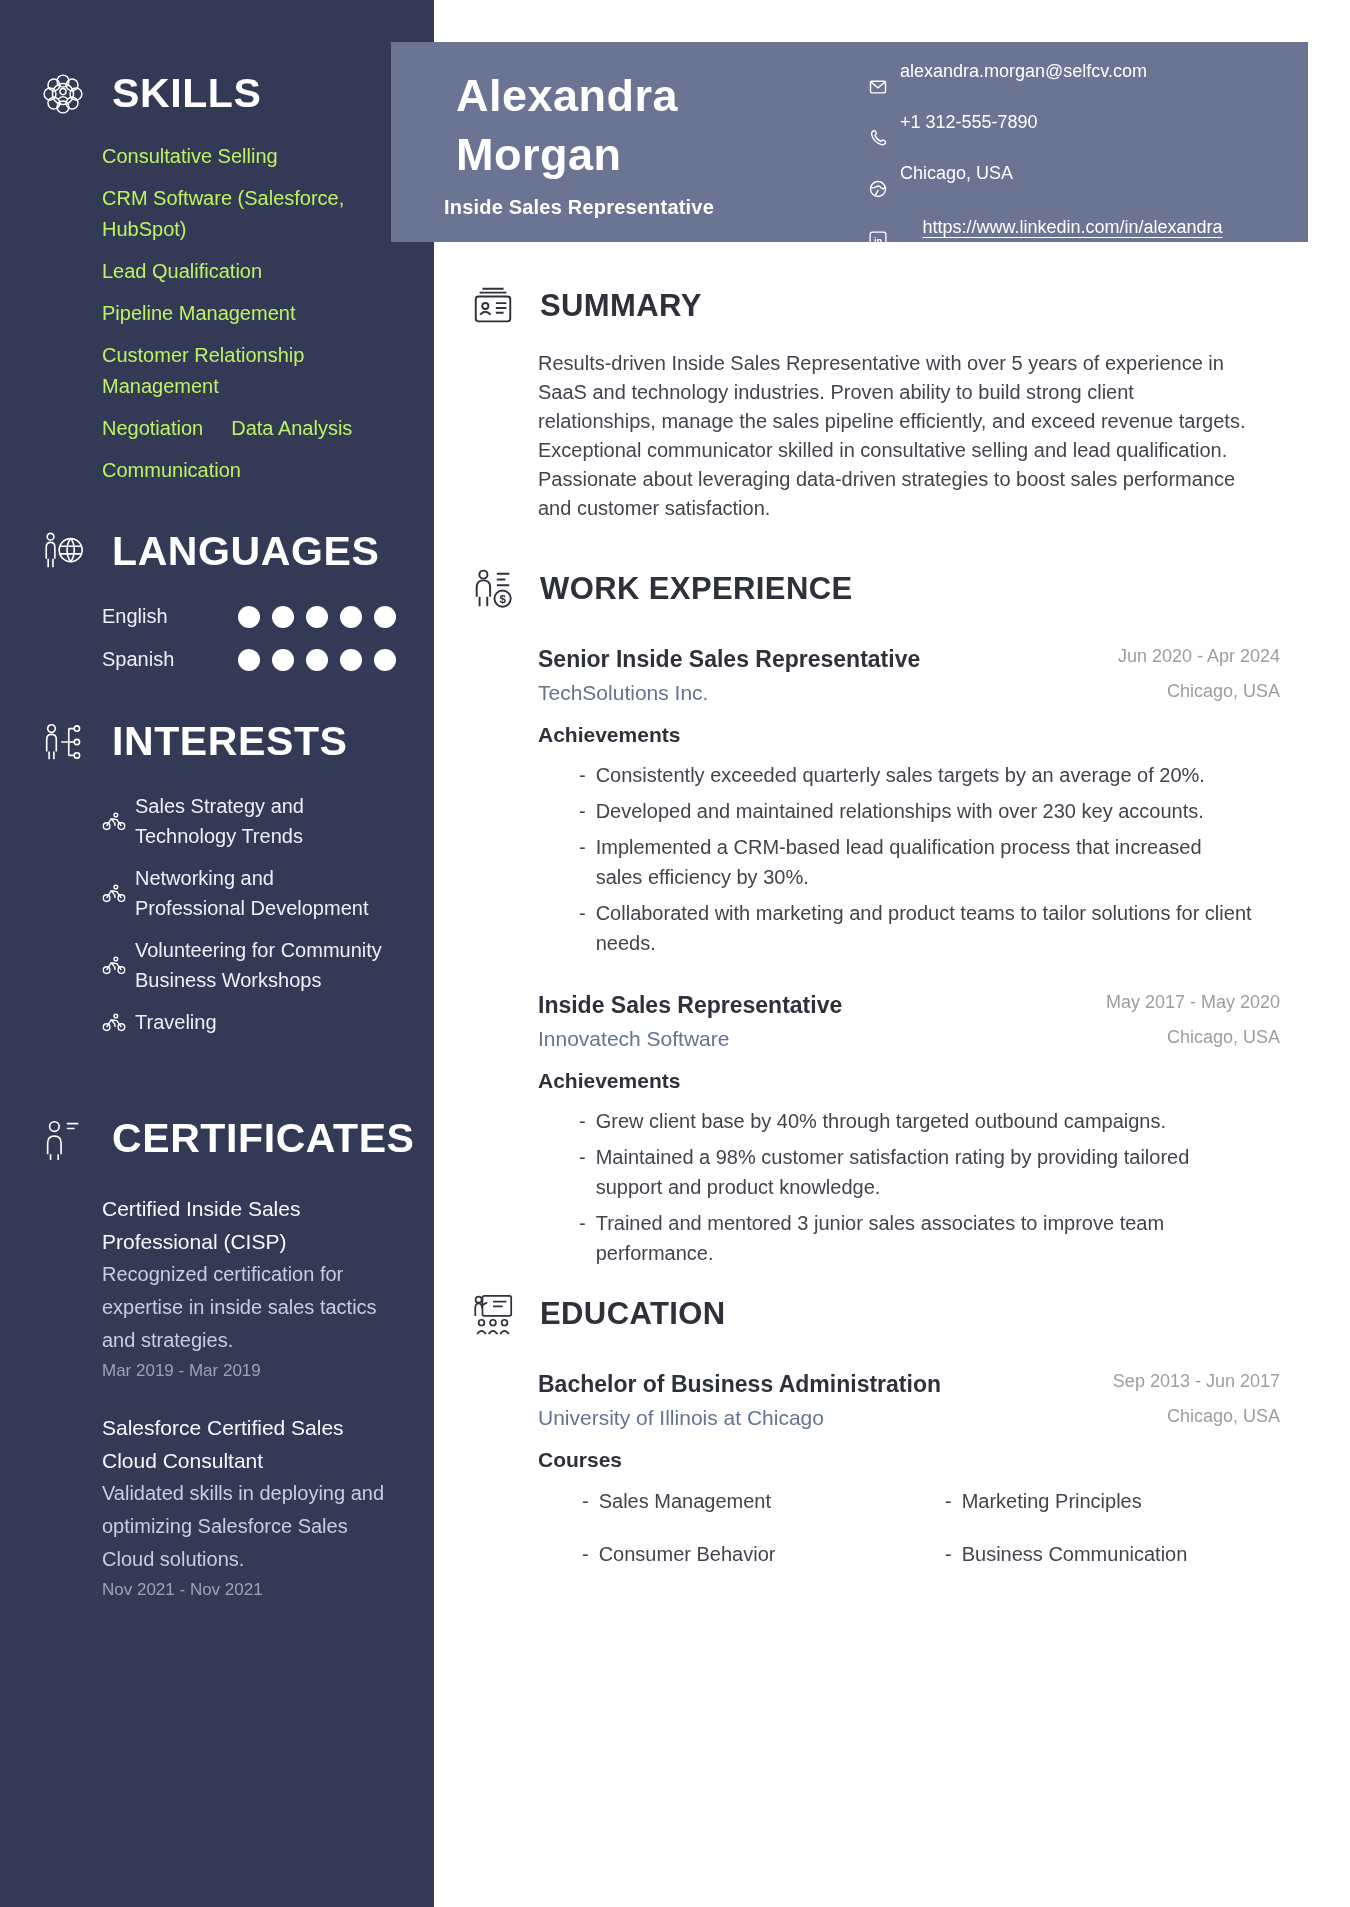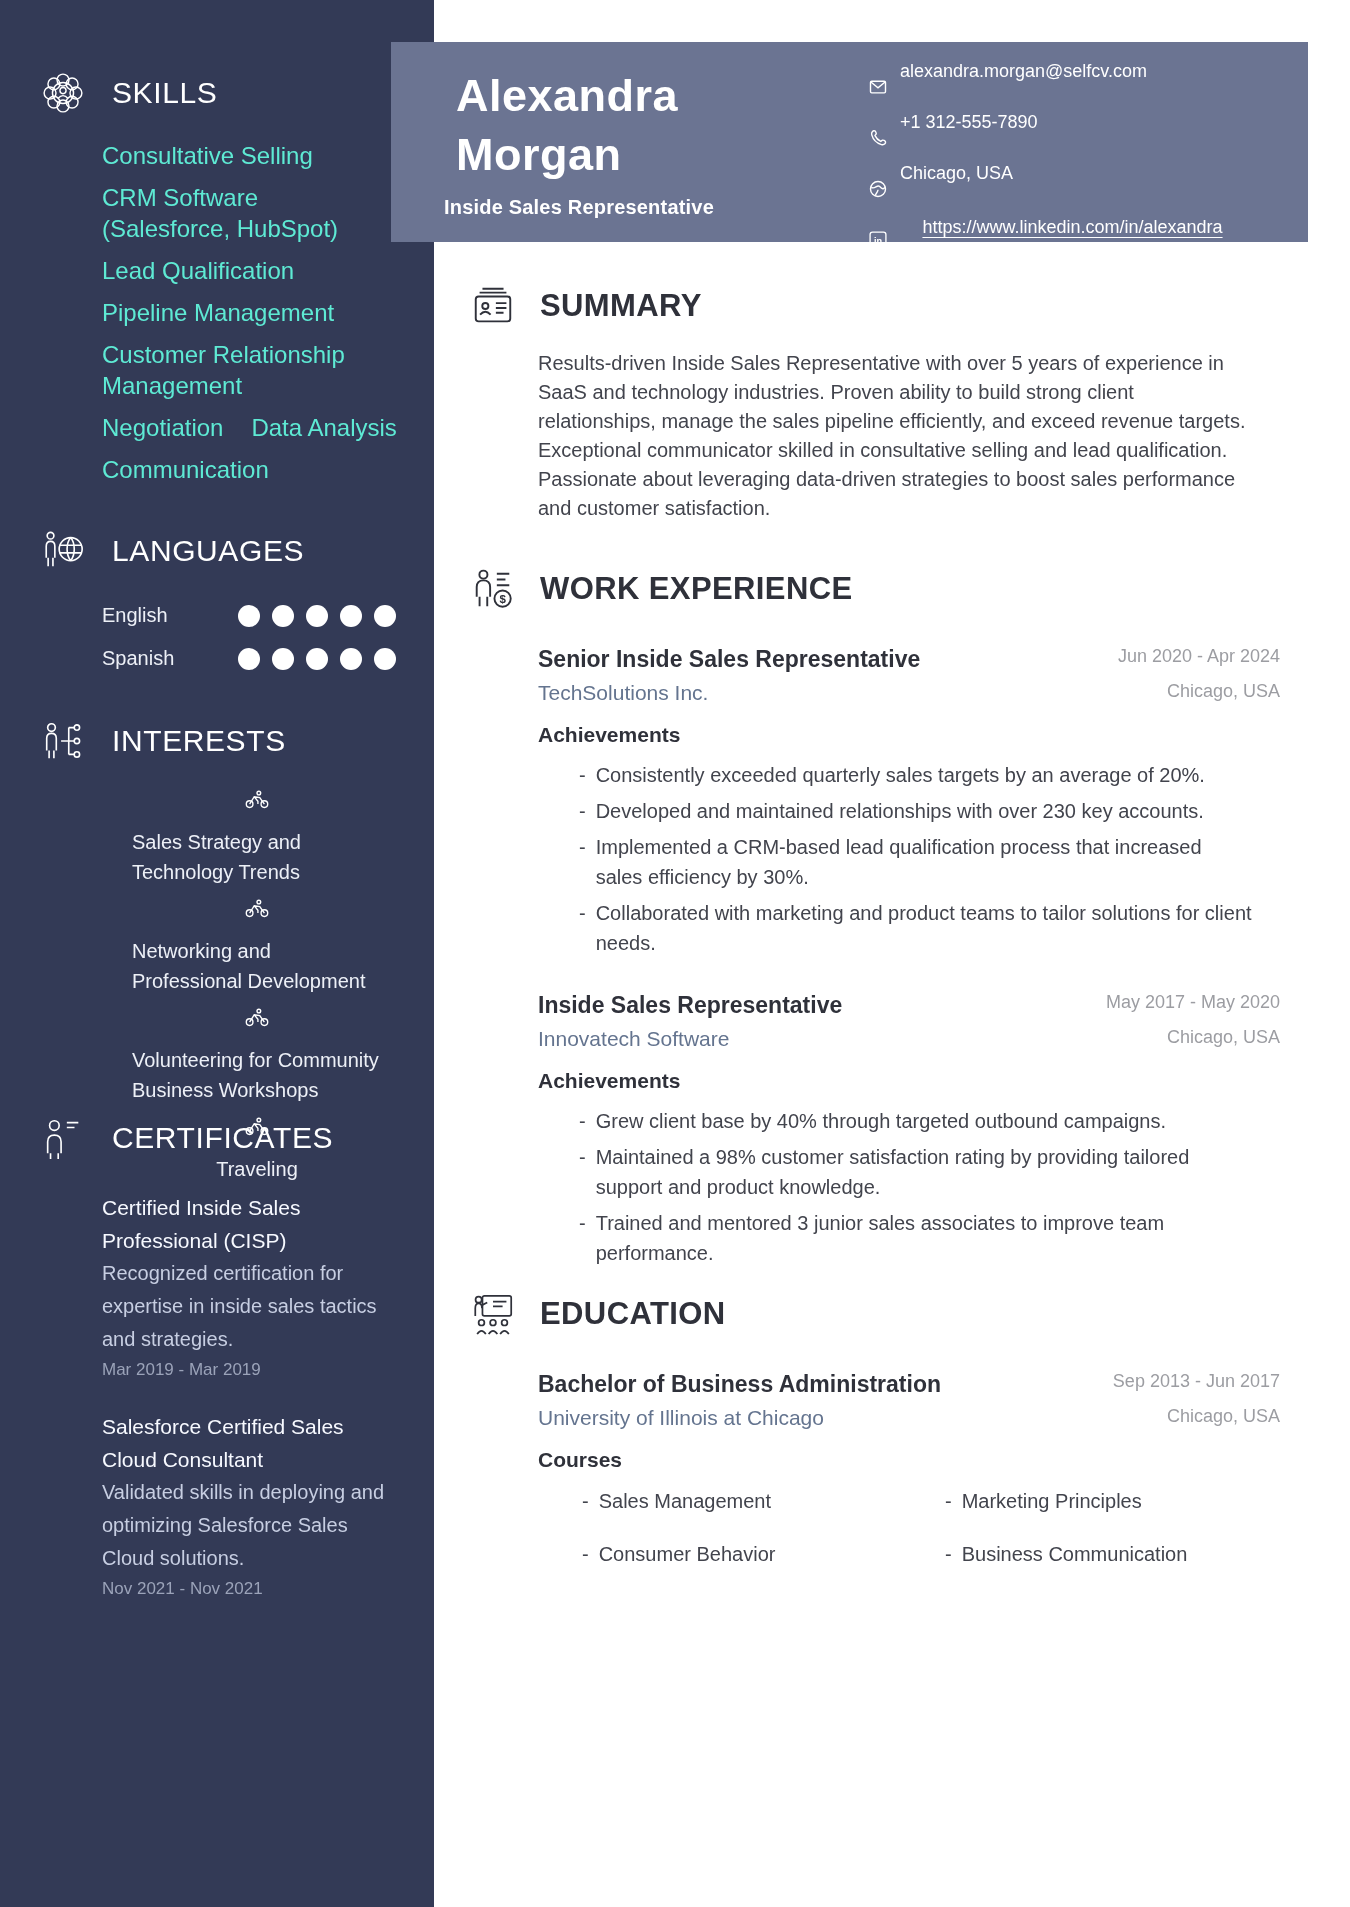--- a/index.html
+++ b/index.html
@@ -17,30 +17,30 @@
   html,body{margin:0;padding:0;background:#fff;}
   body{font-family:"Liberation Sans","DejaVu Sans",sans-serif;}
   .page{position:relative;width:1350px;height:1907px;background:#fff;overflow:hidden;}
 
   
   .sidebar{position:absolute;left:0;top:0;width:434px;height:1907px;background:var(--sidebar-bg,#333A56);}
   .side-sec{position:absolute;left:0;width:434px;}
   .side-head{display:flex;align-items:center;gap:26px;padding-left:40px;}
   .side-ico{width:46px;height:46px;color:#fff;flex:0 0 auto;display:block;}
   .side-ico svg{width:100%;height:100%;display:block;}
-  .side-head h2{margin:0;font-size:30px;font-weight:normal;color:#fff;letter-spacing:.6px;}
+  .side-head h2{margin:0;font-size:41px;font-weight:bold;color:#fff;letter-spacing:.6px;}
   .skills-list{margin:24px 22px 0 102px;display:flex;flex-wrap:wrap;column-gap:28px;row-gap:11px;max-width:316px;}
-  .skill-item{font-size:24px;line-height:31px;color:#5eead4;max-width:290px;}
+  .skill-item{font-size:20px;line-height:31px;color:#bef264;max-width:290px;}
   .lang-list{margin:30px 38px 0 102px;}
   .lang-row{display:flex;align-items:center;justify-content:space-between;margin-bottom:20px;}
   .lang-name{font-size:20px;color:#EDF0F7;}
   .dots{display:flex;gap:12px;}
   .dot{width:22px;height:22px;border-radius:50%;background:#fff;}
   .interest-list{margin:26px 22px 0 102px;display:flex;flex-direction:column;gap:12px;}
-  .interest-item{display:flex;align-items:center;gap:18px;flex-direction:column;}
+  .interest-item{display:flex;align-items:center;gap:9px;}
   .cyc{width:24px;height:19px;color:#fff;flex:0 0 auto;}
   .cyc svg{width:100%;height:100%;display:block;}
   .interest-text{font-size:20px;line-height:30px;color:#EDF0F7;max-width:250px;}
   .cert-list{margin:30px 22px 0 102px;}
   .cert{margin-bottom:30px;}
   .cert-title{font-size:21px;line-height:33px;color:#F7F9FF;max-width:262px;}
   .cert-desc{font-size:20px;line-height:33px;color:var(--cert-desc,#C7CEE2);max-width:286px;}
   .cert-dates{font-size:17px;color:var(--cert-date,#9BA3B9);margin-top:4px;}
 
   

